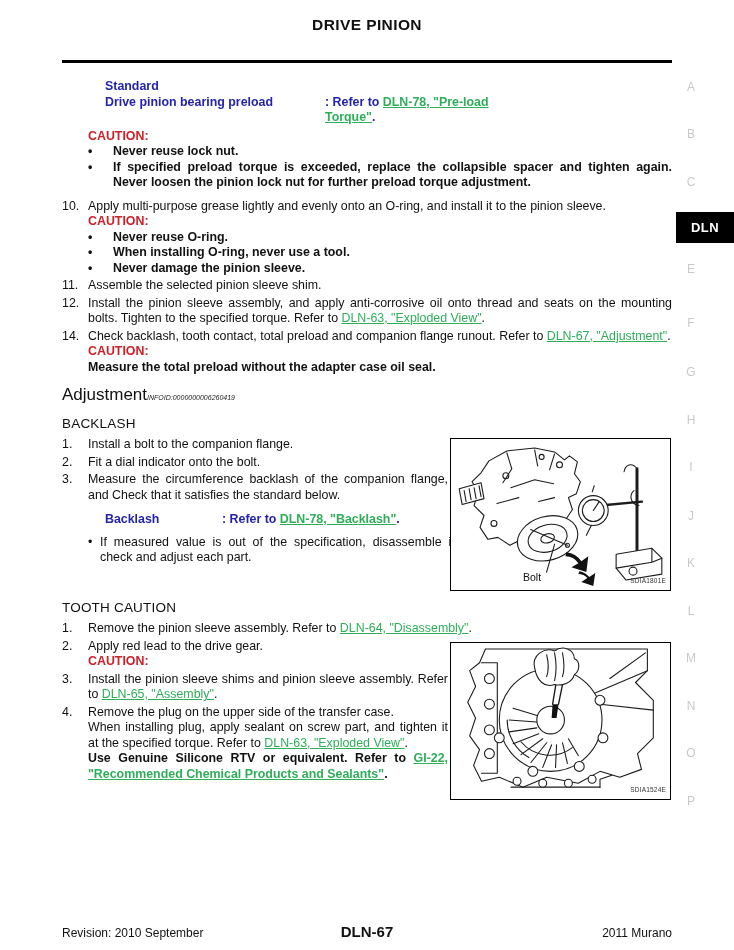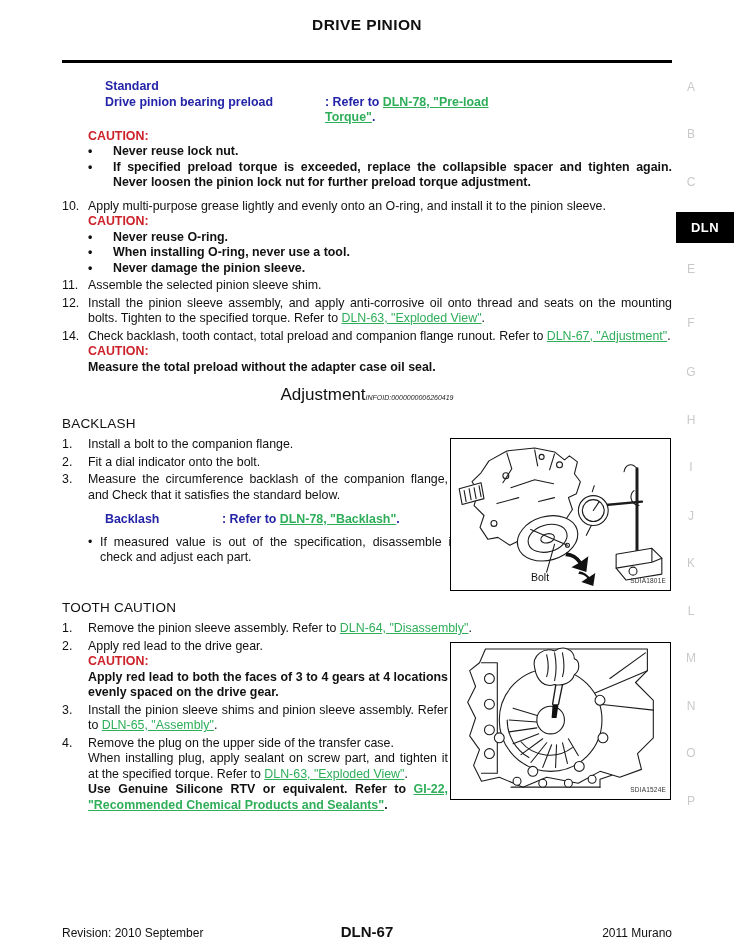--- a/index.html
+++ b/index.html
@@ -44,21 +44,21 @@
   .cb{display:flex;font-weight:bold;}
   .cb .dot{width:12px;flex:none;}
   .cb .bt{flex:1;padding-left:13px;}
   .steps{margin-top:8px;}
   .step{display:flex;margin-bottom:2px;}
   .step .num{width:26px;flex:none;}
   .step .body{flex:1;}
 
   
   .adj-head{position:absolute;left:62px;top:385px;width:610px;display:flex;
-            justify-content:center;align-items:baseline;}
+            justify-content:flex-start;align-items:baseline;}
   .adj-title{font-size:17px;}
   .infoid{font-size:7px;font-style:italic;color:#222;}
 
   .sub-head{position:absolute;left:62px;font-size:13.5px;letter-spacing:.2px;}
 
   .bl-sec{position:absolute;left:62px;top:437px;width:610px;height:162px;}
   .col-left{width:386px;}
   .spec-row{display:flex;margin-left:43px;margin-top:9px;}
   .spec-label{width:117px;flex:none;}
   .note{display:flex;margin-left:26px;margin-top:7px;width:384px;}
@@ -67,21 +67,21 @@
 
   .tc-sec{position:absolute;left:62px;top:621px;width:610px;height:200px;}
   .w-wide{width:540px;}
 
   
   .figure{position:absolute;border:1px solid #000;background:#fff;}
   .fig1{left:388px;top:1px;width:221px;height:153px;}
   .fig2{left:388px;top:21px;width:221px;height:158px;}
   .figure svg{position:absolute;left:0;top:0;width:100%;height:100%;}
   .fig-code{position:absolute;right:4px;bottom:2px;font-size:6.5px;color:#333;letter-spacing:.2px;}
-  .fig-label{position:absolute;left:80px;bottom:5px;font-size:10.5px;color:#111;margin-top:19px;}
+  .fig-label{position:absolute;left:72px;bottom:5px;font-size:10.5px;color:#111;margin-top:19px;}
 
   
   .foot-left{position:absolute;left:62px;top:926px;font-size:12px;}
   .foot-center{position:absolute;left:0;top:923px;width:100%;text-align:center;
                font-size:15px;font-weight:bold;}
   .foot-right{position:absolute;right:62px;top:926px;font-size:12px;}
 </style>
 </head>
 <body>
 
@@ -245,21 +245,20 @@
     <div class="step w-wide">
       <span class="num">1.</span>
       <div class="body"><span>Remove the pinion sleeve assembly. Refer to </span><span class="lnk">DLN-64, "Disassembly"</span><span>.</span></div>
     </div>
     <div class="col-left">
       <div class="step">
         <span class="num">2.</span>
         <div class="body">
           <div>Apply red lead to the drive gear.</div>
           <div class="red">CAUTION:</div>
-          <div class="b jt">Apply red lead to both the faces of 3 to 4 gears at 4 locations evenly spaced on the drive gear.</div>
         </div>
       </div>
       <div class="step">
         <span class="num">3.</span>
         <div class="body jt"><span>Install the pinion sleeve shims and pinion sleeve assembly. Refer to </span><span class="lnk">DLN-65, "Assembly"</span><span>.</span></div>
       </div>
       <div class="step">
         <span class="num">4.</span>
         <div class="body">
           <div>Remove the plug on the upper side of the transfer case.</div>

